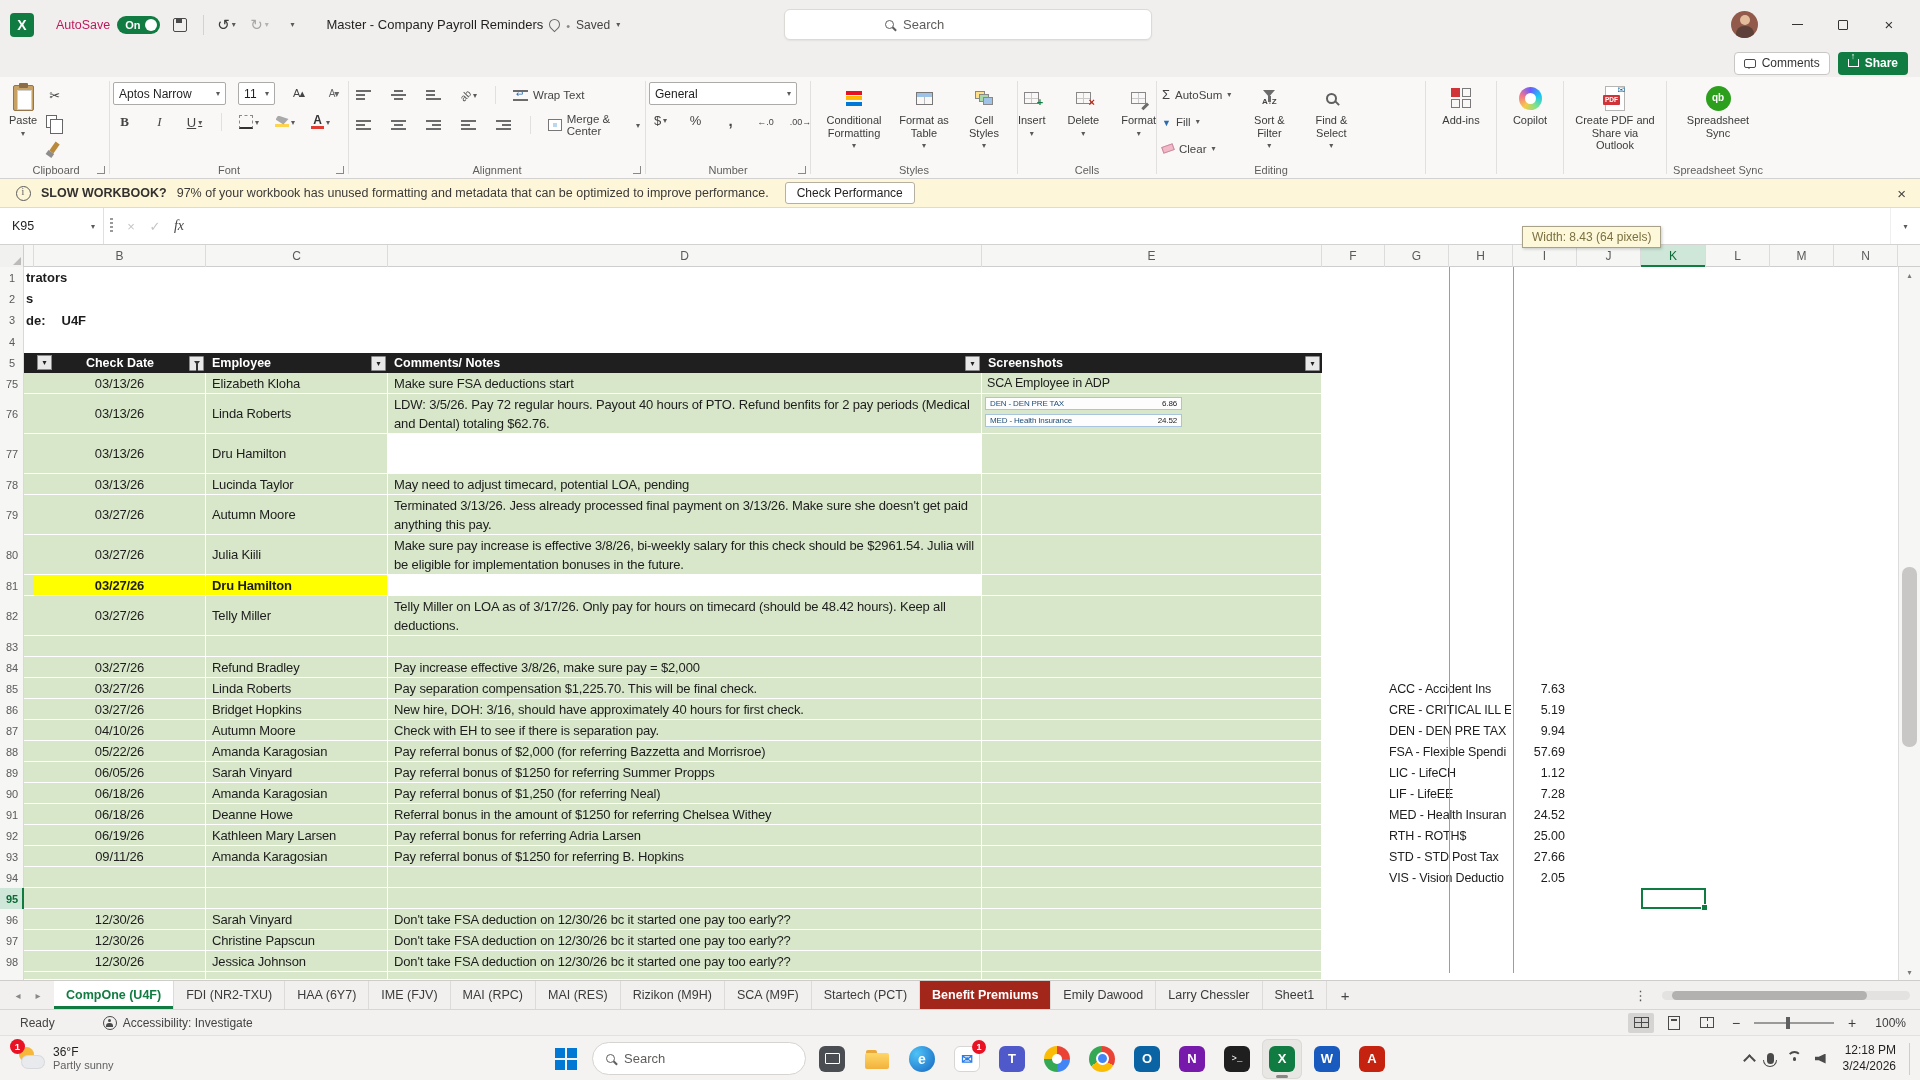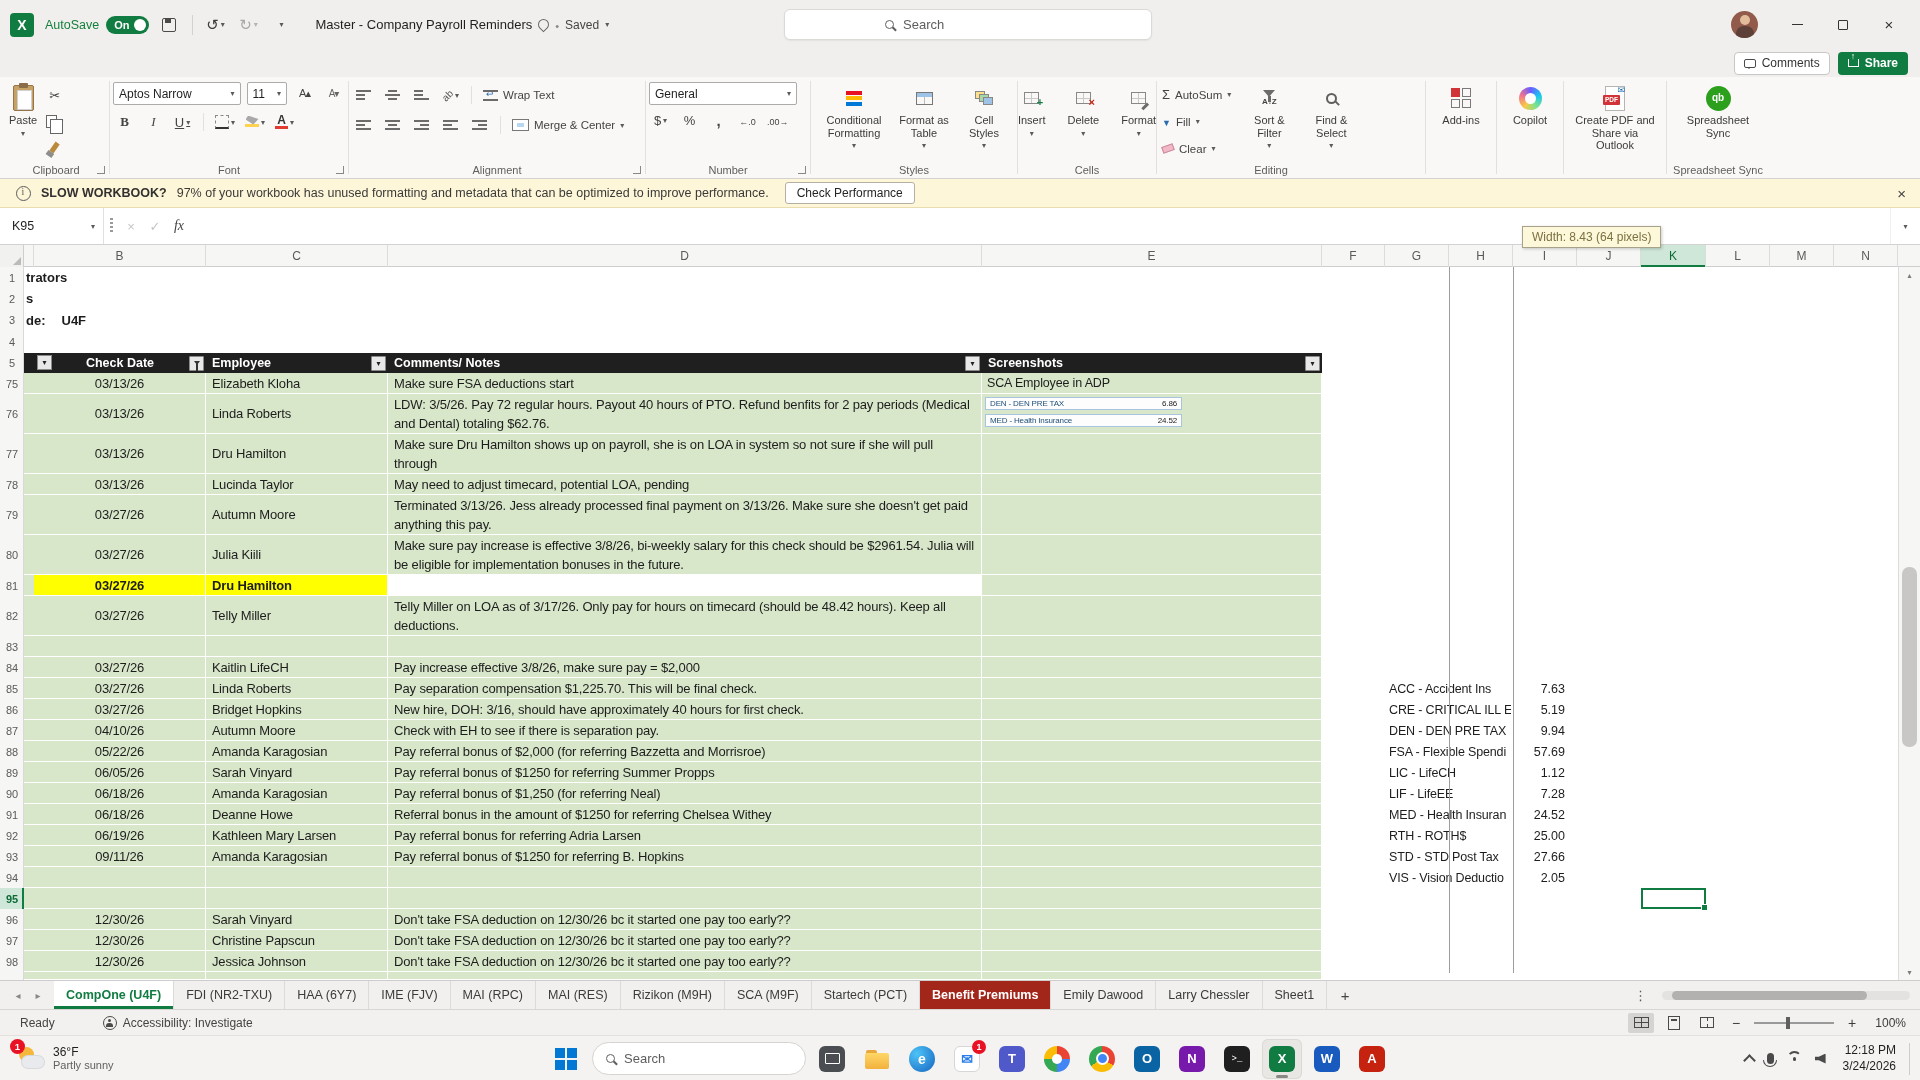--- a/index.html
+++ b/index.html
@@ -7,21 +7,21 @@
     font-family:"Liberation Sans",sans-serif;user-select:none;}
   .screen *{box-sizing:border-box;}
   i{font-style:normal;display:inline-block;}
 
   
   .titlebar{position:absolute;top:0;left:0;width:1920px;height:49px;background:#f1efed;
     display:flex;align-items:center;padding:0 10px;gap:7px;}
   .excel-logo{width:24px;height:24px;background:var(--accent);border-radius:4px;color:#fff;
     font-weight:700;font-size:14px;display:flex;align-items:center;justify-content:center;}
   .excel-logo::after{content:"X";}
-  .t-label{font-size:12.5px;color:#15803d;margin-left:4px;}
+  .t-label{font-size:12.5px;color:#be185d;margin-left:15px;}
   .toggle{height:18px;background:var(--accent);border-radius:9px;display:flex;align-items:center;
     padding:0 3px 0 8px;gap:4px;}
   .tg-txt{color:#fff;font-size:11px;font-weight:700;}
   .knob{width:12px;height:12px;background:#fff;border-radius:50%;}
   .qbtn{height:26px;min-width:26px;display:flex;align-items:center;justify-content:center;
     border-radius:4px;color:#3b3b3b;gap:2px;}
   .qbtn.dis{opacity:.4;}
   .garr{font-size:15px;}
   .crt{font-size:8px;color:#5a5a5a;}
   .vsep{width:1px;height:20px;background:#d4d2d0;margin:0 3px;}
@@ -65,21 +65,21 @@
   .rgrp{display:flex;flex-direction:column;flex:0 0 auto;}
   .rbody{flex:1;display:flex;align-items:flex-start;padding-top:5px;gap:3px;}
   .rlabel{height:17px;font-size:11px;color:#605e5c;display:flex;align-items:center;justify-content:center;position:relative;}
   .lnch{position:absolute;right:1px;bottom:4px;width:8px;height:8px;border-right:1.4px solid #8a8886;border-bottom:1.4px solid #8a8886;}
   .rsep{width:1px;background:#e2e0de;margin:4px 3px;}
   .bigbtn{display:flex;flex-direction:column;align-items:center;gap:2px;font-size:11px;color:#3b3b3b;
     padding:2px 3px;border-radius:3px;text-align:center;line-height:1.15;}
   .bigbtn .iw{height:28px;display:flex;align-items:center;justify-content:center;}
   .mb{height:23px;min-width:23px;display:flex;align-items:center;justify-content:center;font-size:13px;
     color:#444;gap:2px;border-radius:2px;padding:0 2px;}
-  .rrow{display:flex;align-items:center;gap:6px;}
+  .rrow{display:flex;align-items:center;gap:12px;}
   .rcol{display:flex;flex-direction:column;gap:3px;}
   .rsel{display:flex;align-items:center;justify-content:space-between;background:#fff;border:1px solid #acaba9;
     height:23px;padding:0 5px;font-size:12px;border-radius:2px;color:#1f1f1f;gap:6px;}
   .ic-clip{width:21px;height:26px;background:#c8a165;border:1px solid #96754a;border-radius:2px;position:relative;}
   .ic-clip::before{content:'';position:absolute;left:5px;top:-3px;width:9px;height:5px;background:#8a6d46;border-radius:1px;}
   .ic-clip::after{content:'';position:absolute;left:3px;top:4px;width:13px;height:18px;background:#fff;border:1px solid #d0d0d0;}
   .ic-copy{width:11px;height:13px;border:1.3px solid #666;background:#fff;position:relative;}
   .ic-copy::after{content:'';position:absolute;left:3px;top:3px;width:11px;height:13px;border:1.3px solid #666;background:#fff;}
   .ic-brush{width:5px;height:11px;background:#b98a3c;position:relative;transform:rotate(35deg);}
   .ic-brush::after{content:'';position:absolute;left:-1px;bottom:-5px;width:7px;height:5px;background:#8d8d8d;}
@@ -831,21 +831,20 @@
         </div>
         <div class="shot" style="top: 20px;">
           <span class="sh-l">MED - Health Insurance</span>
           <span class="sh-v">24.52</span>
         </div>
       </div>
       <div class="rn" style="top: 167px; height: 40px;">77</div>
       <div class="cA" style="top: 167px; left: 24px; width: 10px; height: 40px;"></div>
       <div class="cell cB" style="top: 167px; left: 34px; width: 172px; height: 40px;">03/13/26</div>
       <div class="cell cC" style="top: 167px; left: 206px; width: 182px; height: 40px;">Dru Hamilton</div>
-      <div class="cell cD wrap" style="top: 167px; left: 388px; width: 594px; height: 40px;">Make sure Dru Hamilton shows up on payroll, she is on LOA in system so not sure if she will pull through</div>
       <div class="cell cE rel" style="top: 167px; left: 982px; width: 340px; height: 40px;"></div>
       <div class="rn" style="top: 207px; height: 21px;">78</div>
       <div class="cA" style="top: 207px; left: 24px; width: 10px; height: 21px;"></div>
       <div class="cell cB" style="top: 207px; left: 34px; width: 172px; height: 21px;">03/13/26</div>
       <div class="cell cC" style="top: 207px; left: 206px; width: 182px; height: 21px;">Lucinda Taylor</div>
       <div class="cell cD" style="top: 207px; left: 388px; width: 594px; height: 21px;">May need to adjust timecard, potential LOA, pending</div>
       <div class="cell cE rel" style="top: 207px; left: 982px; width: 340px; height: 21px;"></div>
       <div class="rn" style="top: 228px; height: 40px;">79</div>
       <div class="cA" style="top: 228px; left: 24px; width: 10px; height: 40px;"></div>
       <div class="cell cB" style="top: 228px; left: 34px; width: 172px; height: 40px;">03/27/26</div>
@@ -871,21 +870,21 @@
       <div class="cell cE rel" style="top: 329px; left: 982px; width: 340px; height: 40px;"></div>
       <div class="rn" style="top: 369px; height: 21px;">83</div>
       <div class="cA" style="top: 369px; left: 24px; width: 10px; height: 21px;"></div>
       <div class="cell cB" style="top: 369px; left: 34px; width: 172px; height: 21px;"></div>
       <div class="cell cC" style="top: 369px; left: 206px; width: 182px; height: 21px;"></div>
       <div class="cell cD" style="top: 369px; left: 388px; width: 594px; height: 21px;"></div>
       <div class="cell cE rel" style="top: 369px; left: 982px; width: 340px; height: 21px;"></div>
       <div class="rn" style="top: 390px; height: 21px;">84</div>
       <div class="cA" style="top: 390px; left: 24px; width: 10px; height: 21px;"></div>
       <div class="cell cB" style="top: 390px; left: 34px; width: 172px; height: 21px;">03/27/26</div>
-      <div class="cell cC" style="top: 390px; left: 206px; width: 182px; height: 21px;">Kaitlin LifeCH</div>
+      <div class="cell cC" style="top: 390px; left: 206px; width: 182px; height: 21px;">Refund Bradley</div>
       <div class="cell cD" style="top: 390px; left: 388px; width: 594px; height: 21px;">Pay increase effective 3/8/26, make sure pay = $2,000</div>
       <div class="cell cE rel" style="top: 390px; left: 982px; width: 340px; height: 21px;"></div>
       <div class="rn" style="top: 411px; height: 21px;">85</div>
       <div class="cA" style="top: 411px; left: 24px; width: 10px; height: 21px;"></div>
       <div class="cell cB" style="top: 411px; left: 34px; width: 172px; height: 21px;">03/27/26</div>
       <div class="cell cC" style="top: 411px; left: 206px; width: 182px; height: 21px;">Linda Roberts</div>
       <div class="cell cD" style="top: 411px; left: 388px; width: 594px; height: 21px;">Pay separation compensation $1,225.70. This will be final check.</div>
       <div class="cell cE rel" style="top: 411px; left: 982px; width: 340px; height: 21px;"></div>
       <div class="rn" style="top: 432px; height: 21px;">86</div>
       <div class="cA" style="top: 432px; left: 24px; width: 10px; height: 21px;"></div>

